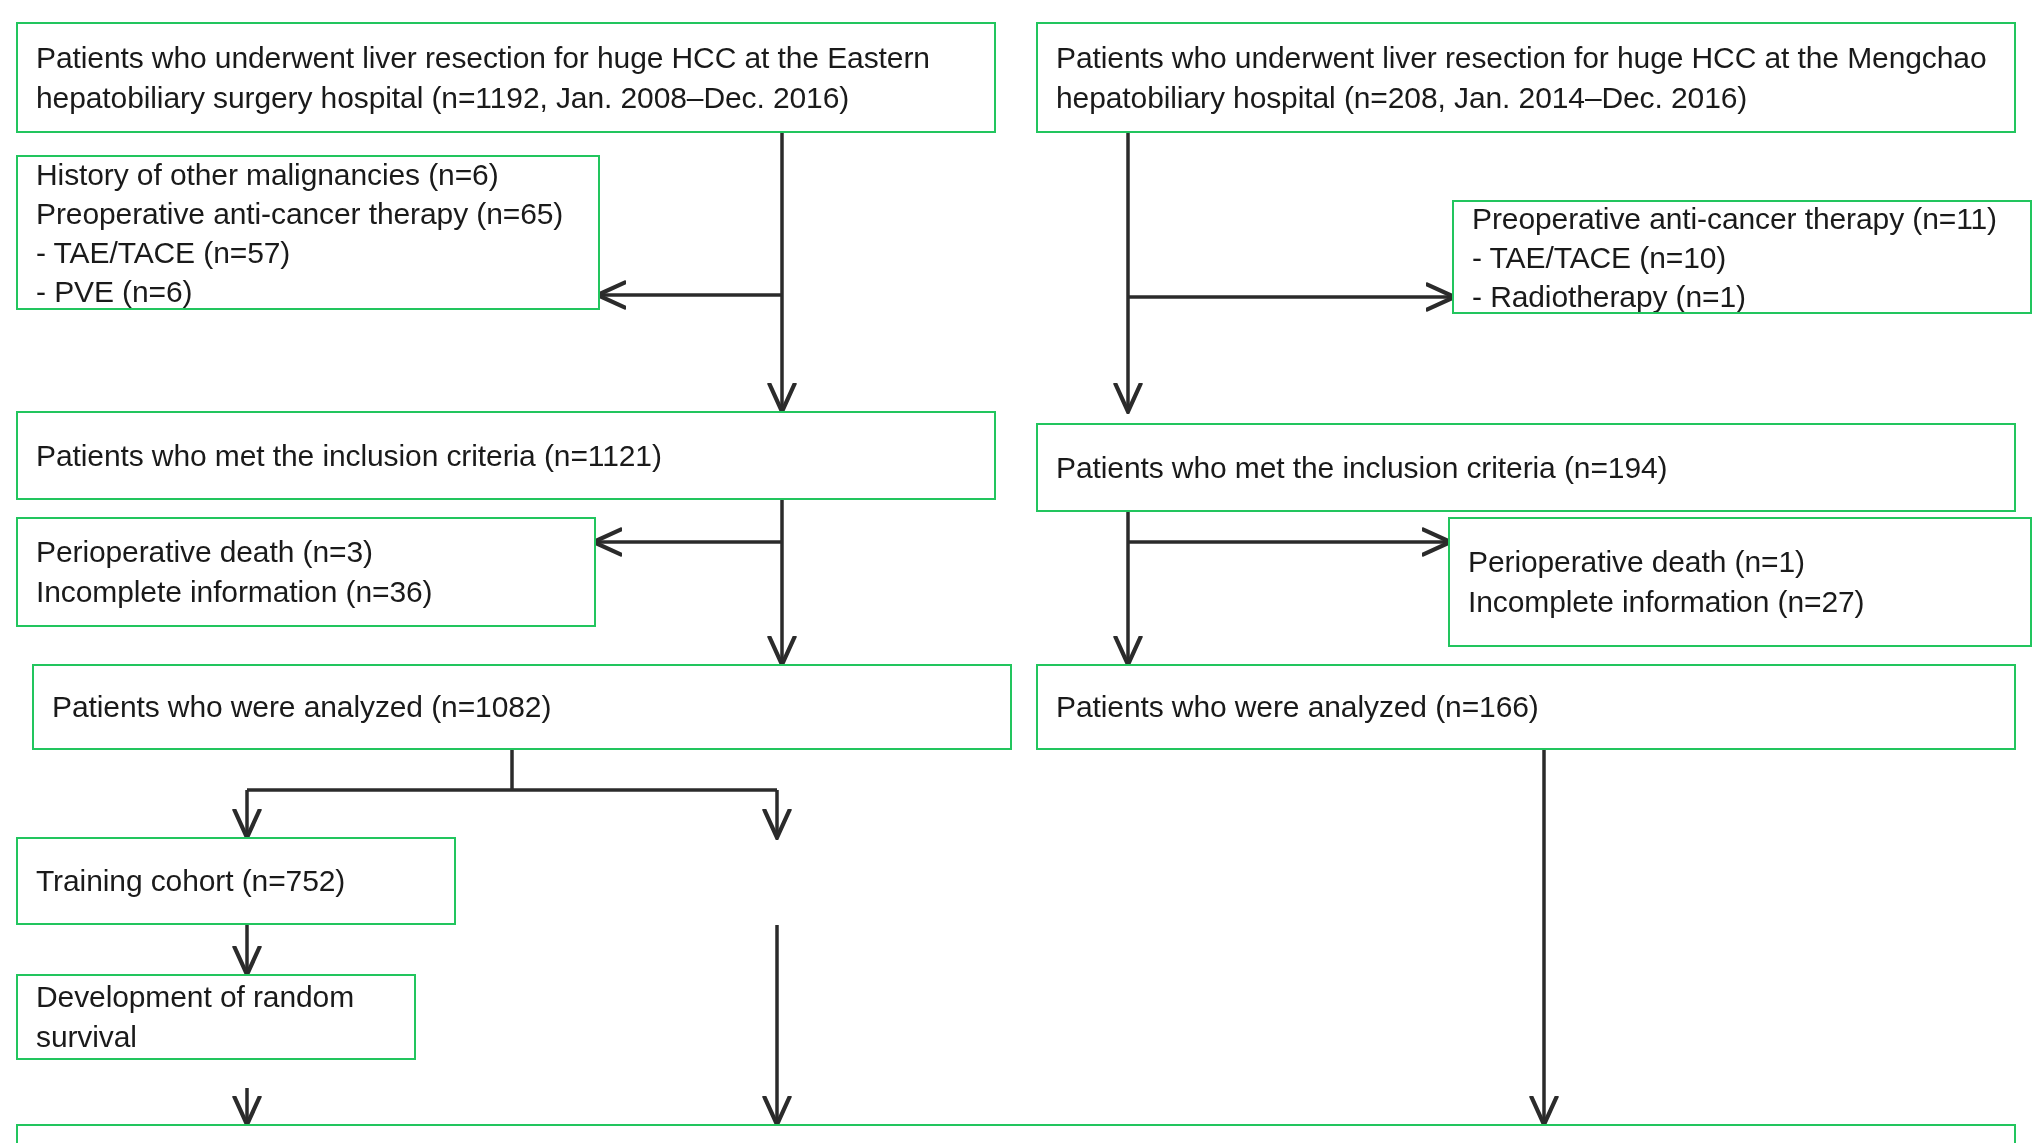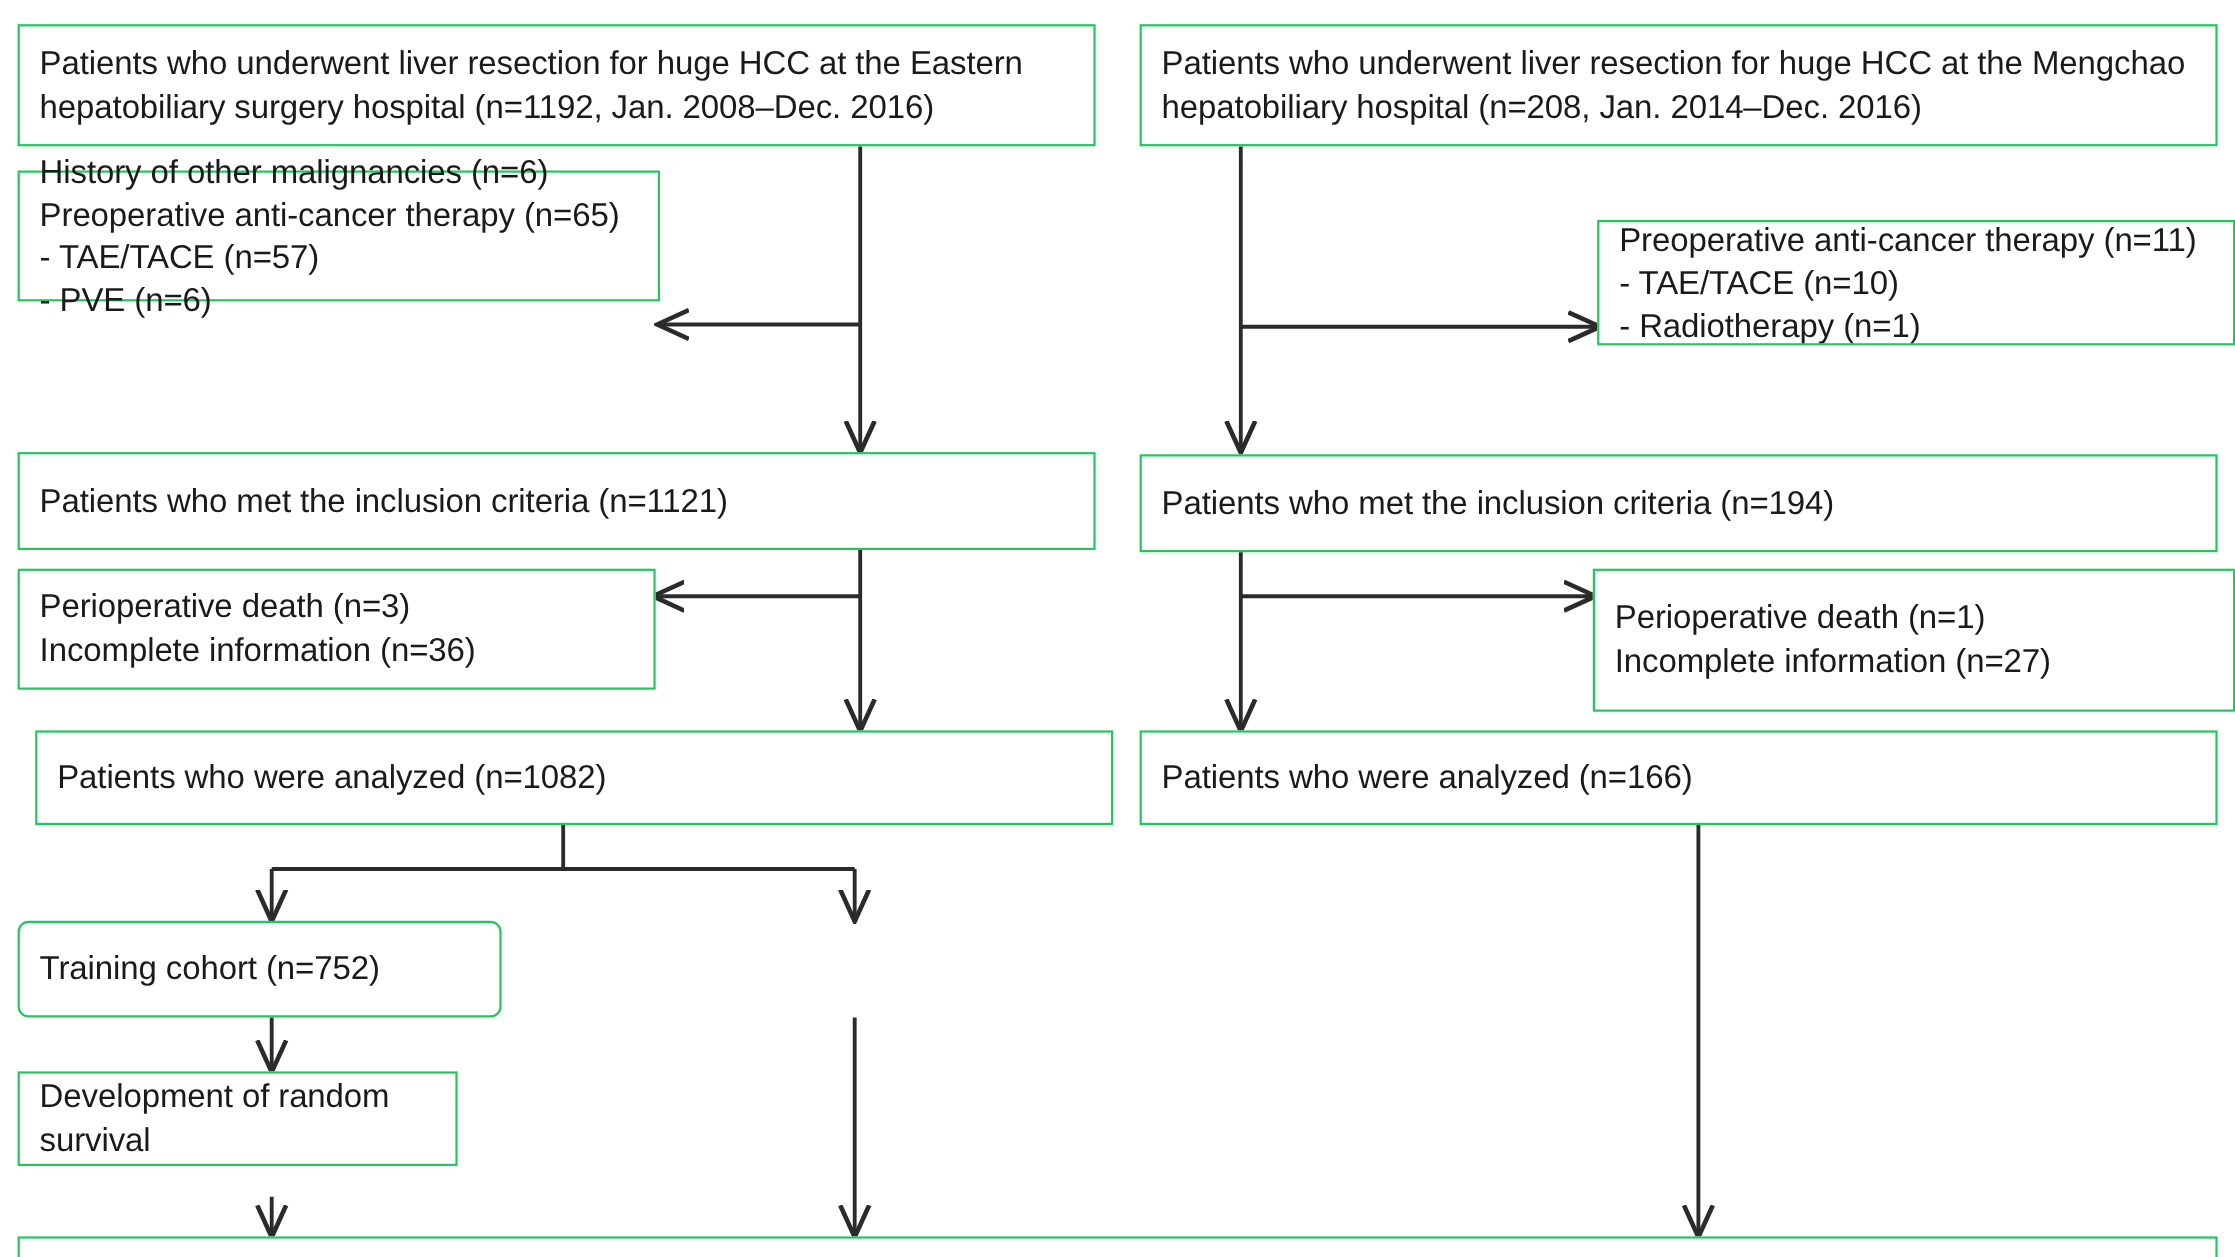--- a/index.html
+++ b/index.html
@@ -91,41 +91,41 @@
 
       <path d="M 1544 750 L 1544 1122" marker-end="url(#arrow)"></path>
     </g>
   </svg>
 
   <div class="node" style="left:16px; top:22px; width:980px; height:111px;">
     <span class="line">Patients who underwent liver resection for huge HCC at the Eastern</span>
     <span class="line">hepatobiliary surgery hospital (n=1192, Jan. 2008–Dec. 2016)</span>
   </div>
 
-  <div class="node listbox" style="left:16px; top:155px; width:584px; height:119px;">
+  <div class="node listbox" style="left:16px; top:155px; width:584px; height:155px;">
     <span class="line">History of other malignancies (n=6)</span>
     <span class="line">Preoperative anti-cancer therapy (n=65)</span>
     <span class="line">- TAE/TACE (n=57)</span>
     <span class="line">- PVE (n=6)</span>
   </div>
 
   <div class="node" style="left:16px; top:411px; width:980px; height:89px;">
     <span class="line">Patients who met the inclusion criteria (n=1121)</span>
   </div>
 
   <div class="node" style="left:16px; top:517px; width:580px; height:110px;">
     <span class="line">Perioperative death (n=3)</span>
     <span class="line">Incomplete information (n=36)</span>
   </div>
 
   <div class="node" style="left:32px; top:664px; width:980px; height:86px;">
     <span class="line">Patients who were analyzed (n=1082)</span>
   </div>
 
-  <div class="node" style="left:16px; top:837px; width:440px; height:88px;border-radius:10px;">
+  <div class="node" style="left:16px; top:837px; width:440px; height:88px;">
     <span class="line">Training cohort (n=752)</span>
   </div>
 
 
   <div class="node" style="left:16px; top:974px; width:400px; height:86px;">
     <span class="line">Development of random</span>
     <span class="line">survival</span>
   </div>
 
   <div class="node" style="left:1036px; top:22px; width:980px; height:111px;">
@@ -134,21 +134,21 @@
   </div>
 
   <div class="node listbox clipped" style="left:1452px; top:200px; width:580px; height:114px;">
 
     <span class="line">Preoperative anti-cancer therapy (n=11)</span>
     <span class="line">- TAE/TACE (n=10)</span>
     <span class="line">- Radiotherapy (n=1)</span>
 
   </div>
 
-  <div class="node" style="left:1036px; top:413px; width:980px; height:89px;">
+  <div class="node" style="left:1036px; top:423px; width:980px; height:89px;">
     <span class="line">Patients who met the inclusion criteria (n=194)</span>
   </div>
 
   <div class="node" style="left:1448px; top:517px; width:584px; height:130px;">
     <span class="line">Perioperative death (n=1)</span>
     <span class="line">Incomplete information (n=27)</span>
   </div>
 
   <div class="node" style="left:1036px; top:664px; width:980px; height:86px;">
     <span class="line">Patients who were analyzed (n=166)</span>

